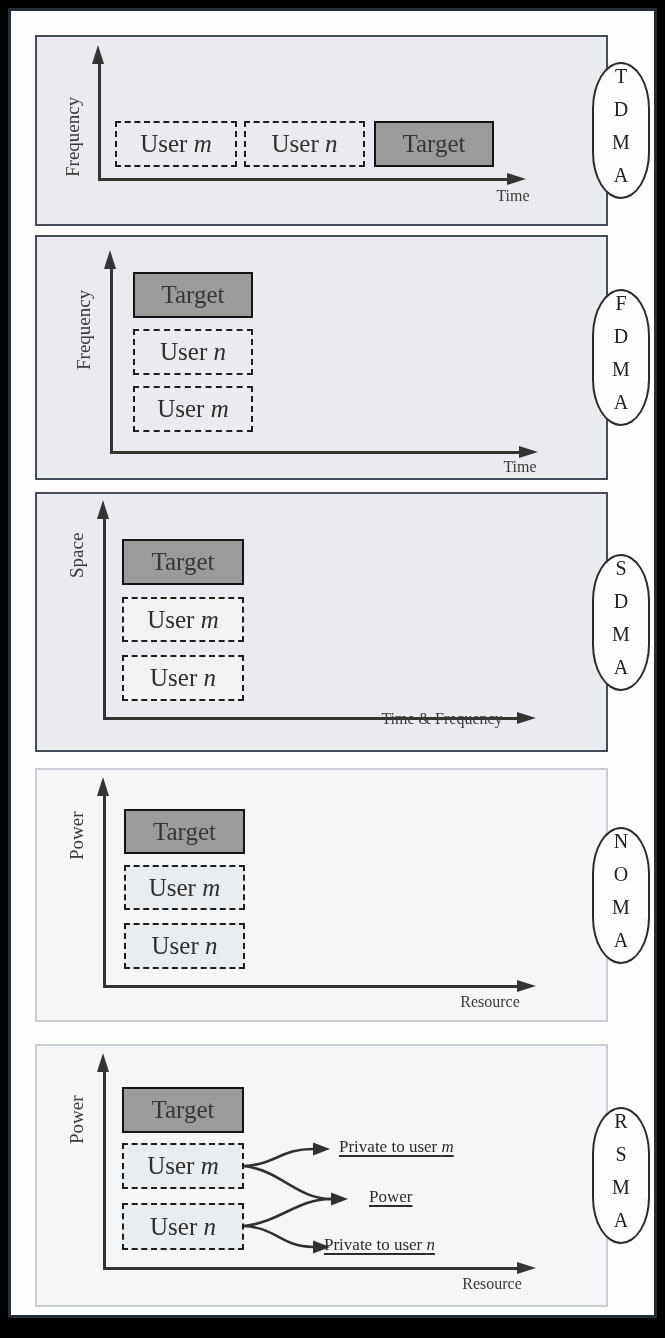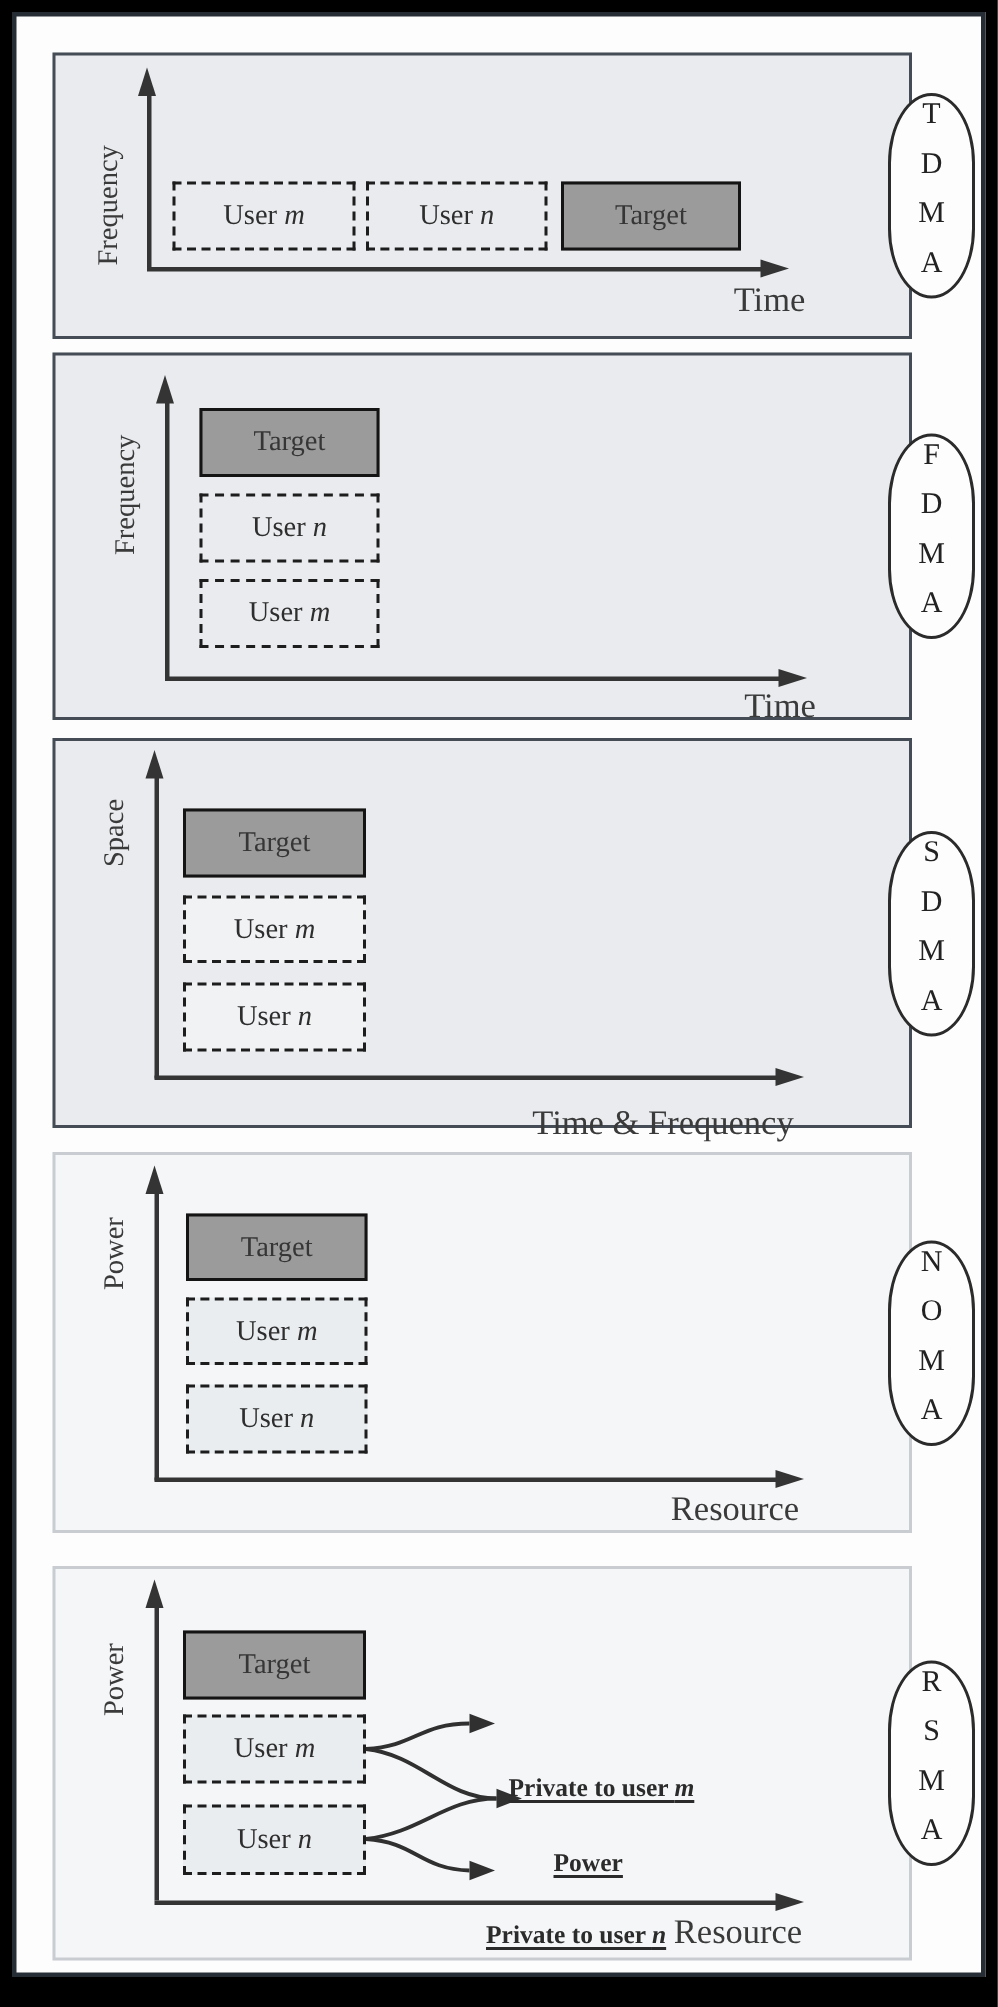--- a/index.html
+++ b/index.html
@@ -1,36 +1,36 @@
 <!DOCTYPE html>
 <html><head>
 <meta charset="utf-8">
 <style>
   html,body{margin:0;padding:0;background:#000;}
   body{width:665px;height:1338px;position:relative;font-family:"Liberation Serif","DejaVu Serif",serif;}
   .page{position:absolute;left:8px;top:8px;width:643px;height:1304px;background:#fdfdfd;border:3px solid #272d34;}
   .panel{position:absolute;left:24px;width:569px;}
   .panel.dark{background:#e9ebee;border:2.5px solid #454c55;}
   .panel.light{background:#f5f6f8;border:2px solid #c9cdd1;}
-  .box{position:absolute;display:flex;align-items:center;justify-content:center;font-size:19px;color:#2e2e2e;box-sizing:border-box;}
+  .box{position:absolute;display:flex;align-items:center;justify-content:center;font-size:25px;color:#2e2e2e;box-sizing:border-box;}
   .box.dashed{border:2.5px dashed #1d1d1d;}
   .box.fill-a{background:#f0f2f4;}
   .box.fill-b{background:#e9edf0;}
   .box.solid{background:#9b9b9b;border:2.5px solid #141414;color:#363636;}
   .box i{font-style:italic;}
   .yaxis{position:absolute;width:2.5px;background:#343434;}
   .yhead{position:absolute;width:0;height:0;border-left:6.5px solid transparent;border-right:6.5px solid transparent;border-bottom:19px solid #343434;}
   .xaxis{position:absolute;height:2.5px;background:#343434;}
   .xhead{position:absolute;width:0;height:0;border-top:6.5px solid transparent;border-bottom:6.5px solid transparent;border-left:19px solid #343434;}
   .ylabel{position:absolute;transform:rotate(-90deg);transform-origin:0 0;font-size:19px;color:#3a3a3a;white-space:nowrap;line-height:22px;}
-  .xlabel{position:absolute;font-size:23px;color:#3a3a3a;text-align:center;white-space:nowrap;}
+  .xlabel{position:absolute;font-size:16px;color:#3a3a3a;text-align:center;white-space:nowrap;}
   .oval{position:absolute;left:555px;width:58px;height:137px;background:#fdfdfd;border:2.5px solid #2b2b2b;border-radius:50%/34%;display:flex;align-items:center;justify-content:center;box-sizing:border-box;}
   .oval span{writing-mode:vertical-lr;text-orientation:upright;letter-spacing:11px;font-size:20px;color:#222;line-height:1;}
   .streams-svg{position:absolute;left:0;top:0;}
-  .stream{position:absolute;font-weight:bold;font-size:17px;color:#2b2b2b;text-decoration:underline;text-decoration-thickness:1.5px;text-underline-offset:3px;white-space:nowrap;margin-top:45px;}
+  .stream{position:absolute;font-weight:normal;font-size:17px;color:#2b2b2b;text-decoration:underline;text-decoration-thickness:1.5px;text-underline-offset:3px;white-space:nowrap;}
   .stream i{font-style:italic;}
 </style>
 </head>
 <body>
 
 <div class="page">
 
   <div class="panel dark" style="top:24px;height:187px;">
     <div class="ylabel" style="left:25px;top:140px;">Frequency</div>
     <div class="yhead" style="left:55px;top:8px;"></div>
@@ -72,21 +72,21 @@
       <span>FDMA</span>
     </div>
   </div>
 
   <div class="panel dark" style="top:481px;height:256px;">
     <div class="ylabel" style="left:29px;top:84px;">Space</div>
     <div class="yhead" style="left:60px;top:6px;"></div>
     <div class="yaxis" style="left:66px;top:23px;height:202px;"></div>
     <div class="xaxis" style="left:66px;top:223px;width:417px;"></div>
     <div class="xhead" style="left:480px;top:218px;"></div>
-    <div class="xlabel" style="left:305px;top:242px;width:200px;">Time &amp; Frequency</div>
+    <div class="xlabel" style="left:305px;top:216px;width:200px;">Time &amp; Frequency</div>
     <div class="box solid" style="left:85px;top:45px;width:122px;height:46px;">
       <span>Target</span>
     </div>
     <div class="box dashed fill-a" style="left:85px;top:103px;width:122px;height:45px;">
       <span><span>User </span><i>m</i></span>
     </div>
     <div class="box dashed fill-a" style="left:85px;top:161px;width:122px;height:46px;">
       <span><span>User </span><i>n</i></span>
     </div>
     <div class="oval" style="top:60px;">

